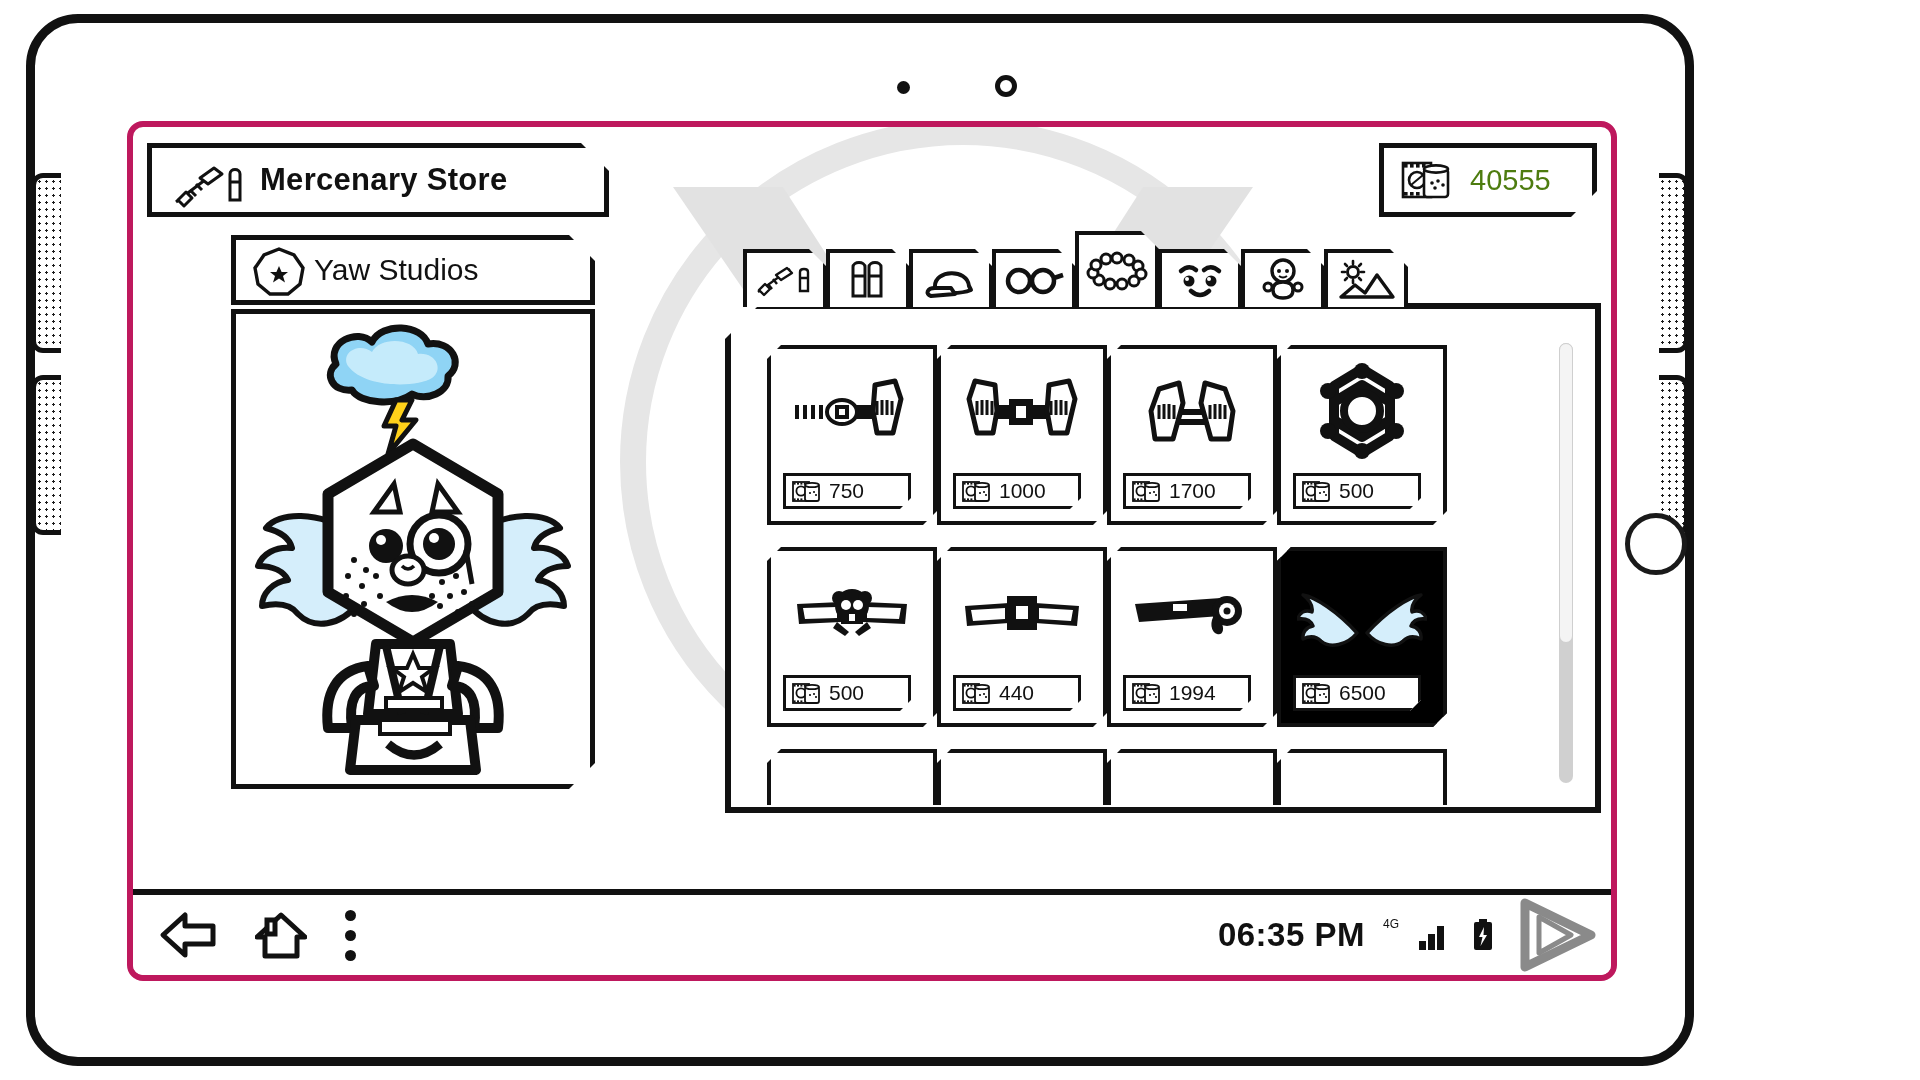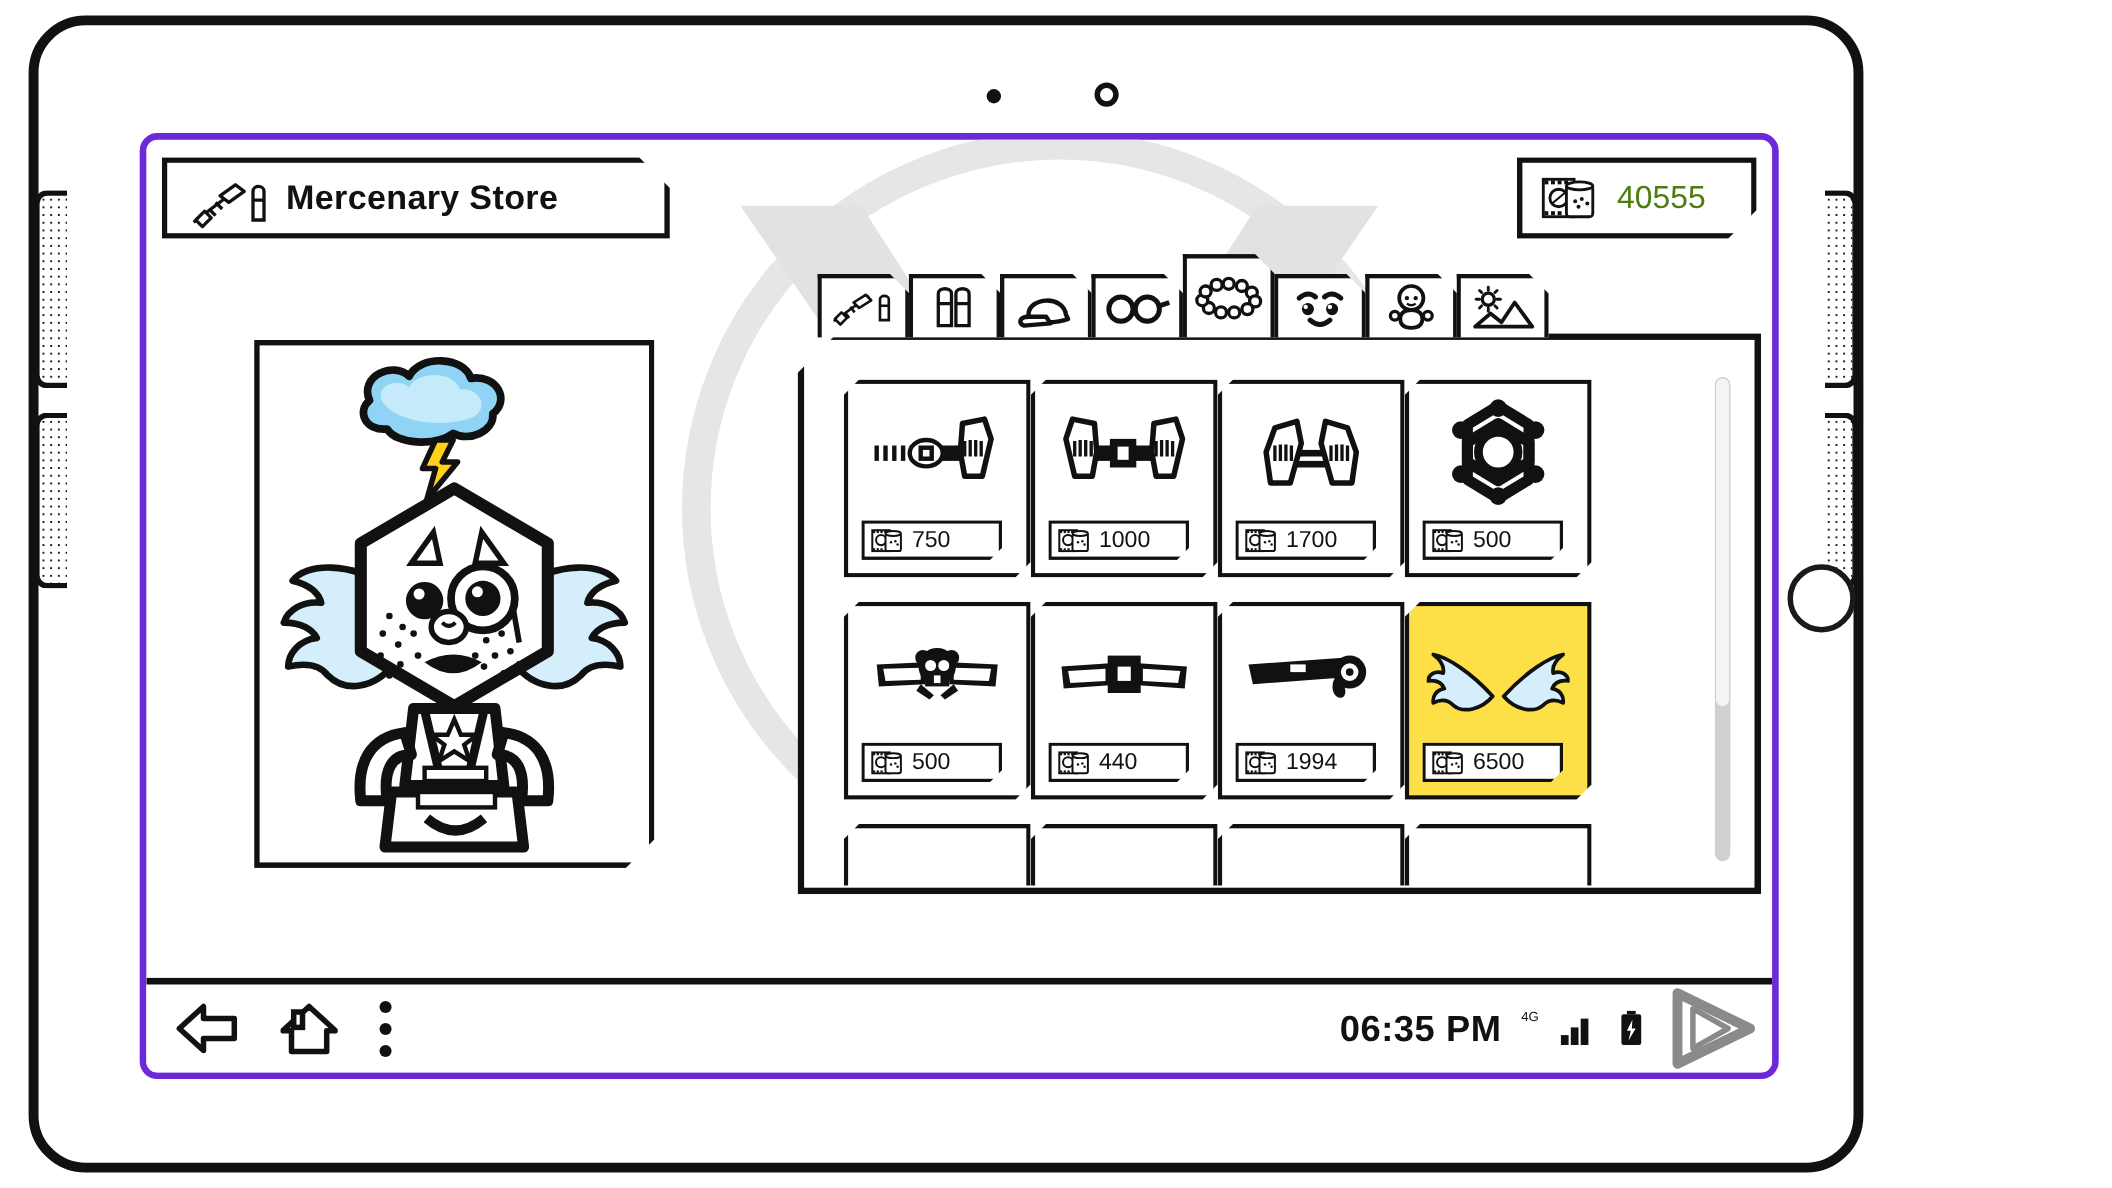--- a/index.html
+++ b/index.html
@@ -42,21 +42,21 @@
   #home-button-ring {
     position: absolute; right: -2px; top: 490px;
     width: 62px; height: 62px; border-radius: 50%;
     border: 5px solid #1a1a1a; background: #ffffff;
   }
 
   
   #screen {
     position: absolute; left: 92px; top: 98px;
     width: 1490px; height: 860px;
-    border: 6px solid #6d28d9;
+    border: 6px solid #be185d;
     border-radius: 16px;
     background: #ffffff;
     overflow: hidden;
   }
 
   
   #watermark {
     position: absolute; left: 480px; top: -60px;
     width: 700px; height: 790px;
     pointer-events: none;
@@ -137,21 +137,21 @@
     overflow: hidden; z-index: 4;
     padding: 22px 0 0 22px;
   }
   .item-row { display: flex; margin-bottom: 22px; }
   .item-card {
     width: 170px; height: 180px;
     border: 4px solid #111111; background: #ffffff;
     clip-path: polygon(14px 0, 100% 0, 100% calc(100% - 14px), calc(100% - 14px) 100%, 0 100%, 0 14px);
     position: relative;
   }
-  .item-card.equipped { background: #fde047; }
+  .item-card.equipped { background: #000000; }
   .item-art {
     position: absolute; left: 0; top: 8px; width: 100%; height: 108px;
     display: flex; align-items: center; justify-content: center;
   }
   .price-tag {
     position: absolute; left: 12px; bottom: 12px;
     width: 128px; height: 36px;
     border: 3px solid #111111; background: #ffffff;
     clip-path: polygon(0 0, 100% 0, 100% calc(100% - 11px), calc(100% - 11px) 100%, 0 100%);
     display: flex; align-items: center;
@@ -245,20 +245,27 @@
           <rect x="16" y="37" width="3.6" height="3.6"></rect>
           <circle cx="32" cy="28" r="1.8"></circle>
             <circle cx="38" cy="26" r="1.8"></circle>
             <circle cx="43" cy="30" r="1.8"></circle>
           <circle cx="35" cy="33" r="1.8"></circle>
         </g>
       </svg>
       <span id="currency-amount">40555</span>
     </div>
 
+    <div id="studio-plate">
+      <svg width="58" height="58" viewBox="0 0 58 58" style="position:absolute;left:14px;top:4px">
+        <polygon points="29,5 44,11 53,24 50,40 38,50 20,50 8,40 5,24 14,11" fill="#fff" stroke="#111" stroke-width="3.4"></polygon>
+        <polygon points="29,22 31.6,28 38,28 33,32 35,38.5 29,34.6 23,38.5 25,32 20,28 26.4,28" fill="#111"></polygon>
+      </svg>
+      <span id="studio-name">Yaw Studios</span>
+    </div>
 
     <div id="character-panel">
       <svg width="354" height="470" viewBox="0 0 354 470">
 
         <g>
           <path d="M100 50 C90 28, 122 14, 136 28 C146 8, 186 10, 192 30
                    C216 26, 228 50, 212 62 C214 78, 190 88, 176 80
                    C160 92, 124 90, 116 76 C96 78, 88 60, 100 50 Z" fill="#8fd4f5" stroke="#111" stroke-width="7" stroke-linejoin="round"></path>
           <path d="M112 52 C104 38, 124 28, 136 38 C144 22, 178 24, 182 40
                    C200 38, 208 56, 196 64 C180 74, 128 74, 112 52 Z" fill="#cfeefc" opacity="0.85"></path>

